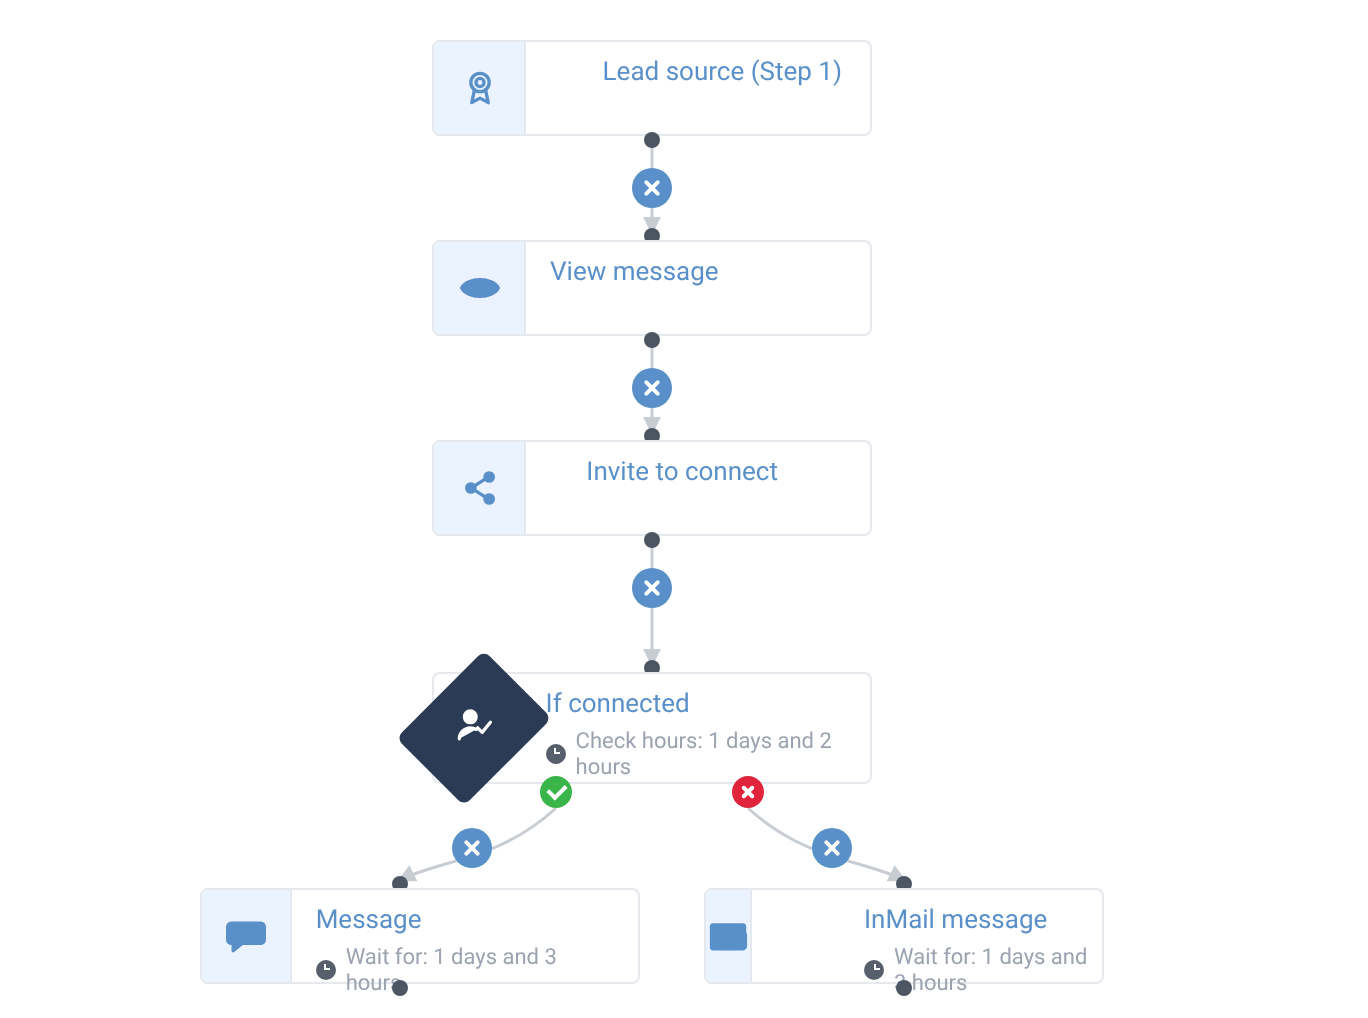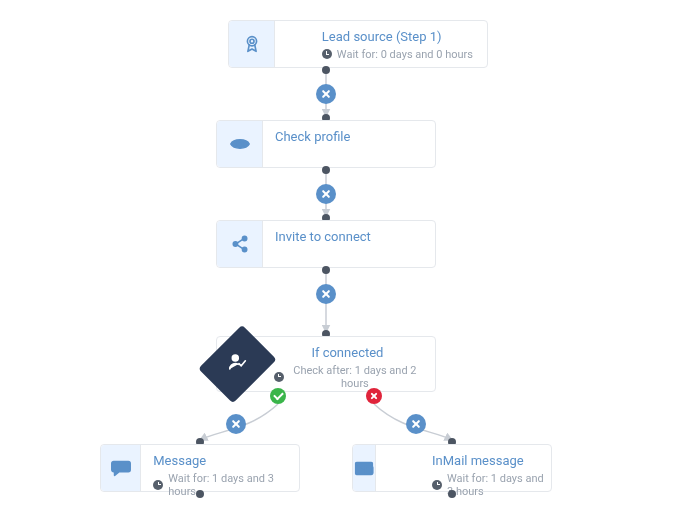--- a/index.html
+++ b/index.html
@@ -143,100 +143,96 @@
 
   <path d="M326 172 L326 216" stroke="#c8cdd4" stroke-width="1.5" fill="none" marker-end="url(#arr)"></path>
 
   <path d="M326 272 L326 332" stroke="#c8cdd4" stroke-width="1.5" fill="none" marker-end="url(#arr)"></path>
 
   <path d="M278 404 C 250 430, 220 430, 200 440" stroke="#c8cdd4" stroke-width="1.5" fill="none" marker-end="url(#arr)"></path>
 
   <path d="M374 404 C 402 430, 432 430, 452 440" stroke="#c8cdd4" stroke-width="1.5" fill="none" marker-end="url(#arr)"></path>
 </svg>
 
-<div class="node light" style="left:228px; top:20px; width:260px; height:48px;justify-content:space-between;">
+<div class="node light" style="left:216px; top:20px; width:220px; height:48px;justify-content:space-between;">
   <div class="iconcell">
     <svg class="ic light" viewBox="0 0 24 24">
         <circle cx="12" cy="9" r="5"></circle>
         <circle cx="12" cy="9" r="2.2"></circle>
         <path d="M9 13 L7.5 20 L12 17.5 L16.5 20 L15 13"></path>
       </svg>
   </div>
   <div class="body">
     <div class="title">Lead source (Step 1)</div>
-    <div class="meta">
-      <span class="clock"></span>
-      <span><span>Wait for:</span> <span>0 days and 0 hours</span></span>
-    </div>
   </div>
 </div>
 <div class="port" style="left:322px; top:66px;"></div>
 <div class="xbadge" style="left:316px; top:84px;"></div>
 <div class="port" style="left:322px; top:114px;"></div>
 
 <div class="node light" style="left:216px; top:120px; width:220px; height:48px;">
   <div class="iconcell">
     <svg class="ic light" viewBox="0 0 24 24">
         <path d="M2 12 C5 6 19 6 22 12 C19 18 5 18 2 12 Z" class="fillL" opacity="1"></path>
         <circle cx="12" cy="12" r="2.6" fill="#eaf3ff" stroke="none"></circle>
       </svg>
   </div>
   <div class="body">
-    <div class="title">Check profile</div>
+    <div class="title">View message</div>
   </div>
 </div>
 <div class="port" style="left:322px; top:166px;"></div>
 <div class="xbadge" style="left:316px; top:184px;"></div>
 <div class="port" style="left:322px; top:214px;"></div>
 
-<div class="node light" style="left:216px; top:220px; width:220px; height:48px;">
+<div class="node light" style="left:216px; top:220px; width:220px; height:48px;text-align:right;">
   <div class="iconcell">
     <svg class="ic light" viewBox="0 0 24 24">
       <circle cx="7" cy="12" r="2.3" class="fillL"></circle>
         <circle cx="17" cy="6" r="2.3" class="fillL"></circle>
         <circle cx="17" cy="18" r="2.3" class="fillL"></circle>
       <line x1="8.8" y1="11" x2="15" y2="7"></line>
         <line x1="8.8" y1="13" x2="15" y2="17"></line>
     </svg>
   </div>
   <div class="body">
     <div class="title">Invite to connect</div>
   </div>
 </div>
 <div class="port" style="left:322px; top:266px;"></div>
 <div class="xbadge" style="left:316px; top:284px;"></div>
 <div class="port" style="left:322px; top:330px;"></div>
 
-<div class="node dark" style="left:216px; top:336px; width:220px; height:56px; border:1px solid #e5e8ec;text-align:center;">
+<div class="node dark" style="left:216px; top:336px; width:220px; height:56px; border:1px solid #e5e8ec;">
   <div class="iconcell" style="width:56px; background:#2b3a55; transform:rotate(45deg); border-radius:4px; margin:-4px 6px -4px -4px; border:none;">
     <div style="transform:rotate(-45deg);">
       <svg class="ic dark" viewBox="0 0 24 24">
           <circle cx="10" cy="8" r="3.2" class="fillD"></circle>
           <path d="M4 20c0-3.5 3-6 6-6 1.2 0 2.3.3 3.2.9" class="fillD" fill="#fff"></path>
           <polyline points="14,14 16.5,16.5 21,11"></polyline>
         </svg>
     </div>
   </div>
   <div class="body" style="padding-left:6px;">
     <div class="title">If connected</div>
     <div class="meta">
       <span class="clock"></span>
-      <span><span>Check after:</span> <span>1 days and 2 hours</span></span>
+      <span><span>Check hours:</span> <span>1 days and 2 hours</span></span>
     </div>
   </div>
 </div>
 
 <div class="statusdot ok" style="left:270px; top:388px;"></div>
 <div class="statusdot no" style="left:366px; top:388px;"></div>
 
 <div class="xbadge" style="left:226px; top:414px;"></div>
 <div class="xbadge" style="left:406px; top:414px;"></div>
 
 <div class="port" style="left:196px; top:438px;"></div>
-<div class="node light" style="left:100px; top:444px; width:200px; height:48px;">
+<div class="node light" style="left:100px; top:444px; width:220px; height:48px;">
   <div class="iconcell">
     <svg class="ic light" viewBox="0 0 24 24">
         <path class="fillL" d="M4 5h16a2 2 0 0 1 2 2v7a2 2 0 0 1-2 2H10l-5 4v-4H4a2 2 0 0 1-2-2V7a2 2 0 0 1 2-2z"></path>
       </svg>
   </div>
   <div class="body">
     <div class="title">Message</div>
     <div class="meta">
       <span class="clock"></span>
       <span><span>Wait for:</span> <span>1 days and 3 hours</span></span>

